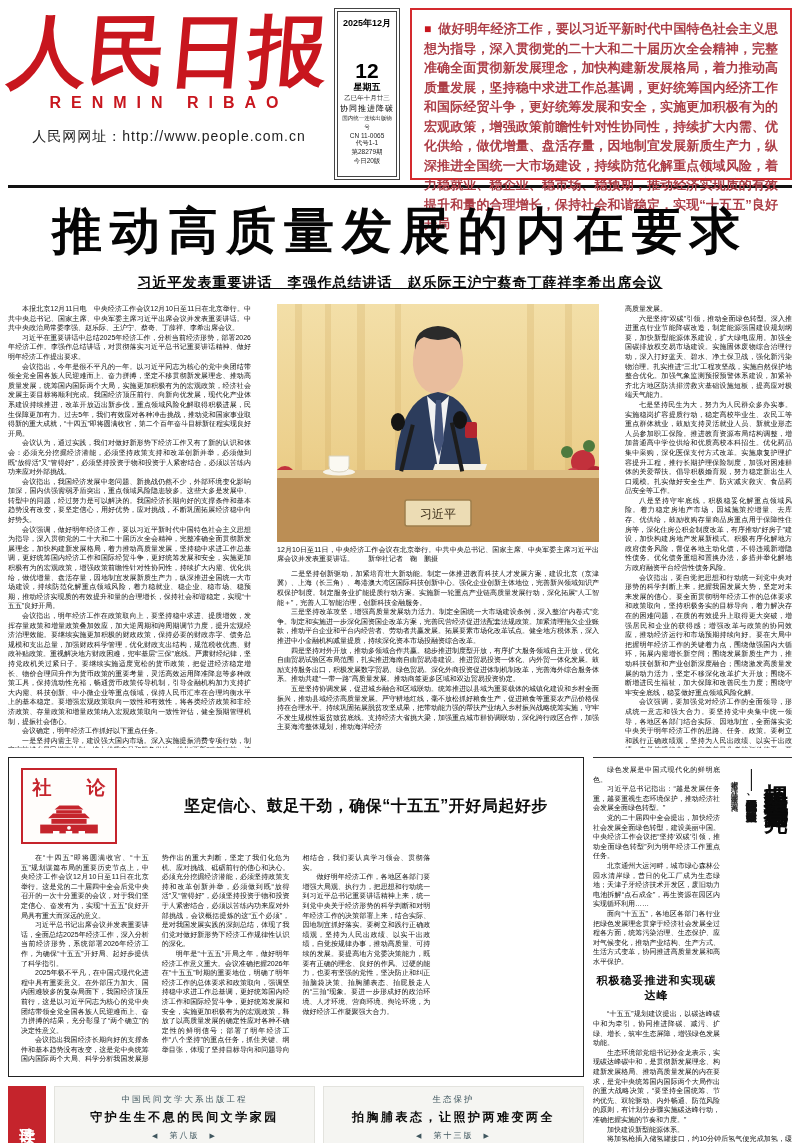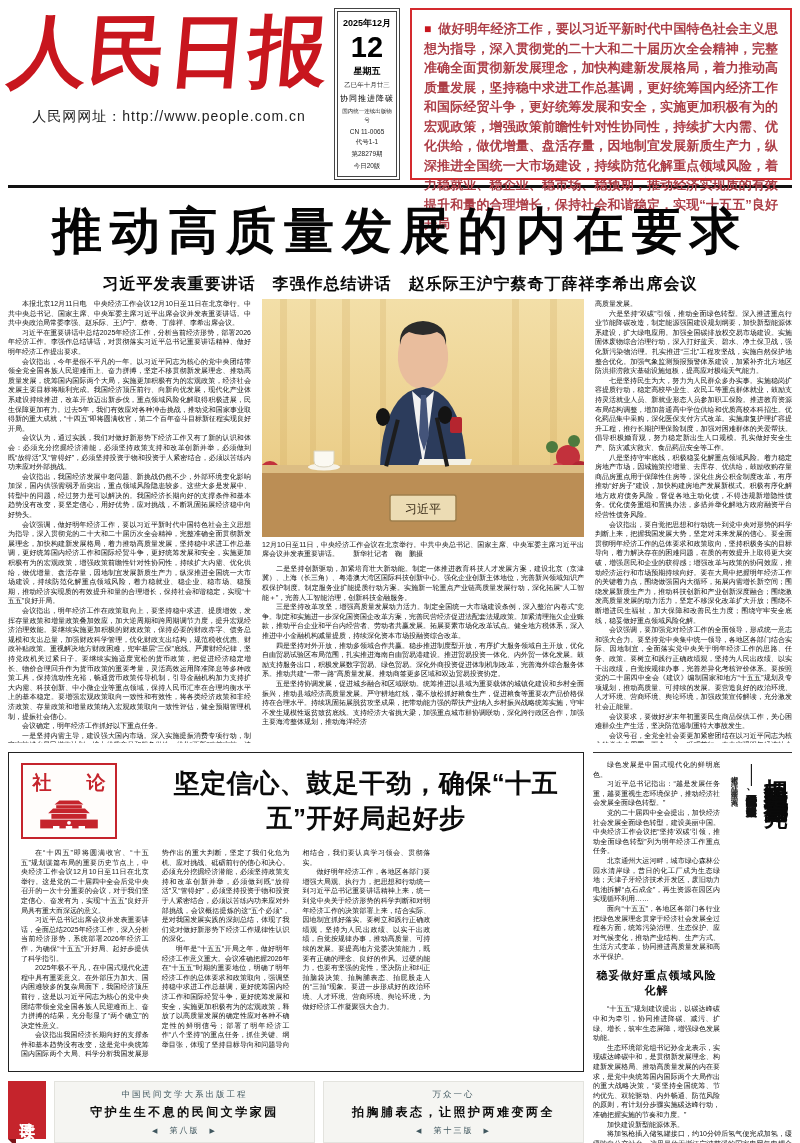--- a/index.html
+++ b/index.html
@@ -7,57 +7,57 @@
   body { font-family:"Liberation Sans", sans-serif; }
   .page { width:800px; height:1143px; margin:0 auto; background:#fff; overflow:hidden; position:relative; padding:8px 8px 0; }
 
   
   .topbar { display:flex; align-items:stretch; height:172px; }
   .masthead { width:322px; text-align:center; position:relative; }
   .brand { font-family:"DejaVu Serif", serif; font-weight:bold; color:#c8161e; font-size:78px; line-height:1.05; letter-spacing:2px; transform:skewX(-5deg); display:inline-block; margin-top:2px; }
   .pinyin { color:#c8161e; font-weight:bold; font-size:16px; letter-spacing:10px; margin-top:2px; }
   .website { color:#222; font-size:14px; letter-spacing:1px; margin-top:16px; }
   .datebox { width:66px; border:1px solid #444; padding:2px; margin-left:4px; }
-  .datebox-in { border:1px solid #444; height:100%; text-align:center; padding:5px 1px; display:flex; flex-direction:column; justify-content:space-between; }
+  .datebox-in { border:1px solid #444; height:100%; text-align:center; padding:5px 1px; display:flex; flex-direction:column; }
   .d-ym { font-size:9px; font-weight:bold; }
-  .d-day { font-size:29px; font-weight:bold; line-height:1; }
+  .d-day { font-size:21px; font-weight:bold; line-height:1;margin-top:30px; }
   .d-week { font-size:9px; font-weight:bold; }
   .d-lunar { font-size:6.5px; color:#333; }
   .d-pub { font-size:8px; letter-spacing:1px; }
   .d-sm { font-size:6px; color:#222; transform:scale(.92); }
   .d-sm2 { font-size:6.5px; color:#222; }
   .summarybox { flex:1; margin-left:10px; border:2px solid #d42a2e; padding:9px 12px 6px; }
   .summarybox .txt { color:#ad3e47; font-weight:bold; font-size:13px; line-height:1.5; text-align:justify; }
   .sq { color:#c8161e; margin-right:7px; font-size:12px; }
   .toprule { border-top:3px solid #111; margin-top:5px; }
 
   
   .headline { text-align:center; font-size:50px; font-weight:900; letter-spacing:8px; white-space:nowrap; color:#050505; margin-top:10px; font-family:"Liberation Sans", sans-serif; }
-  .subheadline { text-align:center; font-size:16px; font-weight:800; color:#0a0a0a; margin-top:9px; letter-spacing:1px; white-space:nowrap; }
-
-  
-  .body3col { display:flex; gap:11px; margin-top:4px; height:444px; overflow:hidden; }
+  .subheadline { text-align:center; font-size:14px; font-weight:800; color:#0a0a0a; margin-top:9px; letter-spacing:1px; white-space:nowrap;text-decoration:underline; }
+
+  
+  .body3col { display:flex; gap:26px; margin-top:12px; height:444px; overflow:hidden; }
   .bcol { overflow:hidden; height:100%; }
   .cola { width:243px; }
   .colb { width:322px; }
   .colc { flex:1; }
   .bcol p, .coltext p, .edbody p, .g-text p { font-size:7px; line-height:9.6px; text-align:justify; text-indent:2em; color:#111; }
   .colc .coltext p:first-child { text-indent:0; }
   .photo { width:100%; height:238px; display:block; }
   .caption { font-size:7px; line-height:9.4px; text-align:justify; margin:3px 0 5px; color:#111; }
   .caption .credit { margin-left:14px; }
 
   
   .bottomband { display:flex; gap:9px; margin-top:9px; height:396px; }
   .left-part { width:576px; display:flex; flex-direction:column; }
   .editorial-box { border:1px solid #222; padding:10px 12px 8px; height:320px; overflow:hidden; }
   .ed-header { display:flex; align-items:center; margin-bottom:9px;gap:44px; }
   .emblem { width:96px; height:76px; border:2px solid #c5242c; background:#fffdfb; display:flex; flex-direction:column; align-items:center; justify-content:center; flex:none; }
   .emblem .eb-label { color:#c5242c; font-weight:bold; font-size:19px; letter-spacing:8px; text-indent:8px; }
-  .ed-title { flex:1; text-align:center; font-size:26px; font-weight:900; color:#0a0a0a; letter-spacing:0.5px; }
+  .ed-title { flex:1; text-align:center; font-size:16px; font-weight:900; color:#0a0a0a; letter-spacing:0.5px; }
   .edbody { column-count:4; column-gap:13px; column-fill:auto; height:212px; overflow:hidden; }
 
   .footer-nav { margin-top:9px; display:flex; gap:8px; flex:1; }
   .ribbon { width:38px; background:#c5242c; color:#fff; display:flex; flex-direction:column; align-items:center; justify-content:center; font-weight:bold; font-size:16px; line-height:1.15; position:relative; height:58px; align-self:flex-start; }
   .ribbon::after { content:""; position:absolute; left:0; bottom:-8px; border:4px solid transparent; border-top-color:#7c1418; border-right-color:#7c1418; }
   .navbox { flex:1; background:#f5f5f2; border:1px solid #e3e3de; text-align:center; padding:7px 4px; height:62px; }
   .nb-kicker { font-size:8.5px; color:#3f565e; letter-spacing:2px; }
   .nb-title { font-size:12px; font-weight:bold; color:#0a0a0a; letter-spacing:2.5px; margin-top:3px; }
   .nb-page { font-size:8px; color:#3f565e; margin-top:4px; letter-spacing:2px; }
   .arr { font-size:7px; color:#3f565e; }
@@ -71,20 +71,21 @@
   .g-subhead { font-size:11px; font-weight:bold; text-align:center; margin:7px 0 6px; color:#0a0a0a; letter-spacing:1px; }
 </style>
 </head>
 <body>
 
 <div class="page">
 
   <div class="topbar">
     <div class="masthead">
       <span class="brand">人民日报</span>
+      <div class="pinyin">RENMIN RIBAO</div>
       <div class="website">人民网网址：http://www.people.com.cn</div>
     </div>
     <div class="datebox">
       <div class="datebox-in">
         <div class="d-ym">2025年12月</div>
         <div class="d-day">12</div>
         <div class="d-week">星期五</div>
         <div class="d-lunar">乙巳年十月廿三</div>
         <div class="d-pub">协同推进降碳</div>
         <div class="d-sm">国内统一连续出版物号</div>
@@ -227,41 +228,41 @@
       <div class="footer-nav">
         <div class="ribbon">
           <span style="writing-mode:vertical-rl;">导读</span>
         </div>
         <div class="navbox">
           <div class="nb-kicker">中国民间文学大系出版工程</div>
           <div class="nb-title">守护生生不息的民间文学家园</div>
           <div class="nb-page"><span class="arr">◀</span>　<span>第八版</span>　<span class="arr">▶</span></div>
         </div>
         <div class="navbox">
-          <div class="nb-kicker">万众一心</div>
+          <div class="nb-kicker">生态保护</div>
           <div class="nb-title">拍胸脯表态，让照护两难变两全</div>
           <div class="nb-page"><span class="arr">◀</span>　<span>第十三版</span>　<span class="arr">▶</span></div>
         </div>
       </div>
     </div>
 
     <div class="green-article">
       <div class="g-titleblock">
         <div class="g-title">把中国式现代化底色擦得更亮</div>
         <div class="g-sub">——加快经济社会发展全面绿色转型、建设美丽中国</div>
         <div class="g-byline">本报记者　寇江泽　董丝雨　蒋雪鸿</div>
       </div>
       <div class="g-text">
           <p>绿色发展是中国式现代化的鲜明底色。</p>
           <p>习近平总书记指出：“越是发展任务重，越要重视生态环境保护，推动经济社会发展全面绿色转型。”</p>
           <p>党的二十届四中全会提出，加快经济社会发展全面绿色转型，建设美丽中国。中央经济工作会议把“坚持‘双碳’引领，推动全面绿色转型”列为明年经济工作重点任务。</p>
           <p>北京通州大运河畔，城市绿心森林公园水清岸绿，昔日的化工厂成为生态绿地；天津子牙经济技术开发区，废旧动力电池拆解“点石成金”，再生资源在园区内实现循环利用……</p>
           <p>面向“十五五”，各地区各部门各行业把绿色发展理念贯穿于经济社会发展全过程各方面，统筹污染治理、生态保护、应对气候变化，推动产业结构、生产方式、生活方式变革，协同推进高质量发展和高水平保护。</p>
         </div>
-      <div class="g-subhead">稳妥做好重点领域风险化解</div>
+      <div class="g-subhead">积极稳妥推进和实现碳达峰</div>
       <div class="g-text">
           <p>“十五五”规划建议提出，以碳达峰碳中和为牵引，协同推进降碳、减污、扩绿、增长，筑牢生态屏障，增强绿色发展动能。</p>
           <p>生态环境部党组书记孙金龙表示，实现碳达峰碳中和，是贯彻新发展理念、构建新发展格局、推动高质量发展的内在要求，是党中央统筹国内国际两个大局作出的重大战略决策，“要坚持全国统筹、节约优先、双轮驱动、内外畅通、防范风险的原则，有计划分步骤实施碳达峰行动，准确把握实施的节奏和力度。”</p>
           <p>加快建设新型能源体系。</p>
           <p>将加氢枪插入储氢罐接口，约10分钟后氢气便完成加氢，缓缓驶向公交站台。这里是位于浙江宁波慈溪的国家电网氢电耦合直流微网示范工程现场，“绿电”与“绿氢”实现双向转换。</p>
         </div>
 
     </div>
   </div>
 

